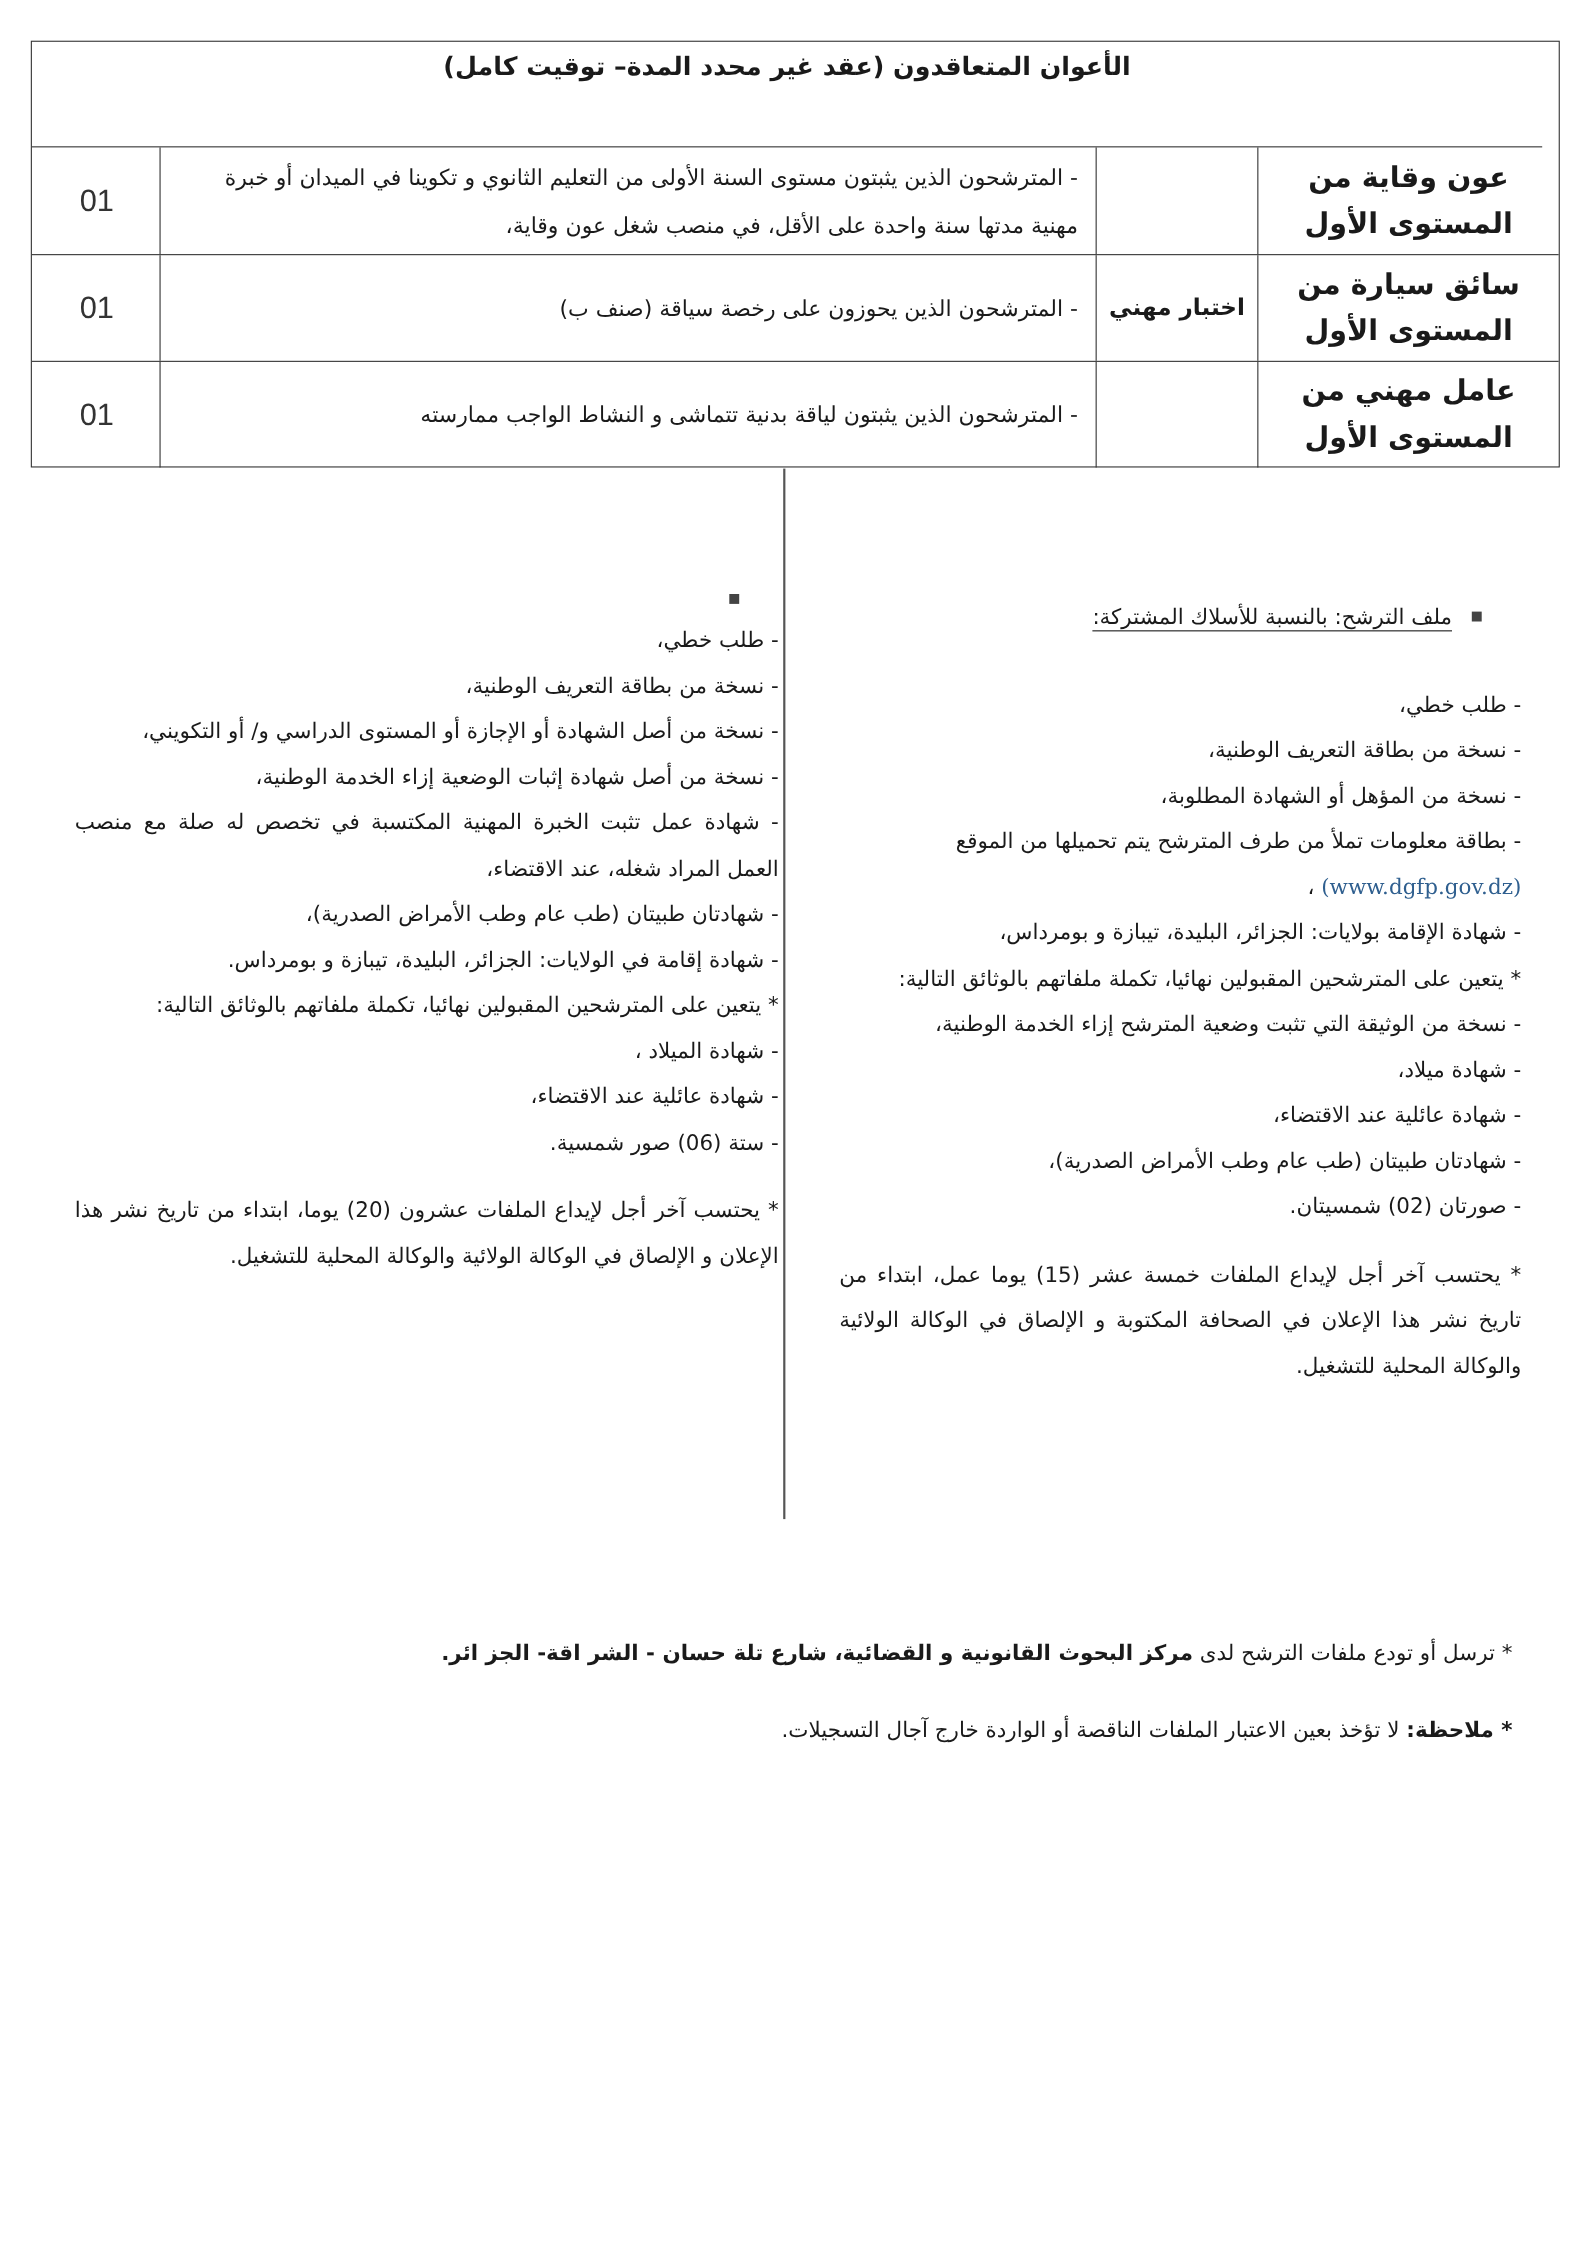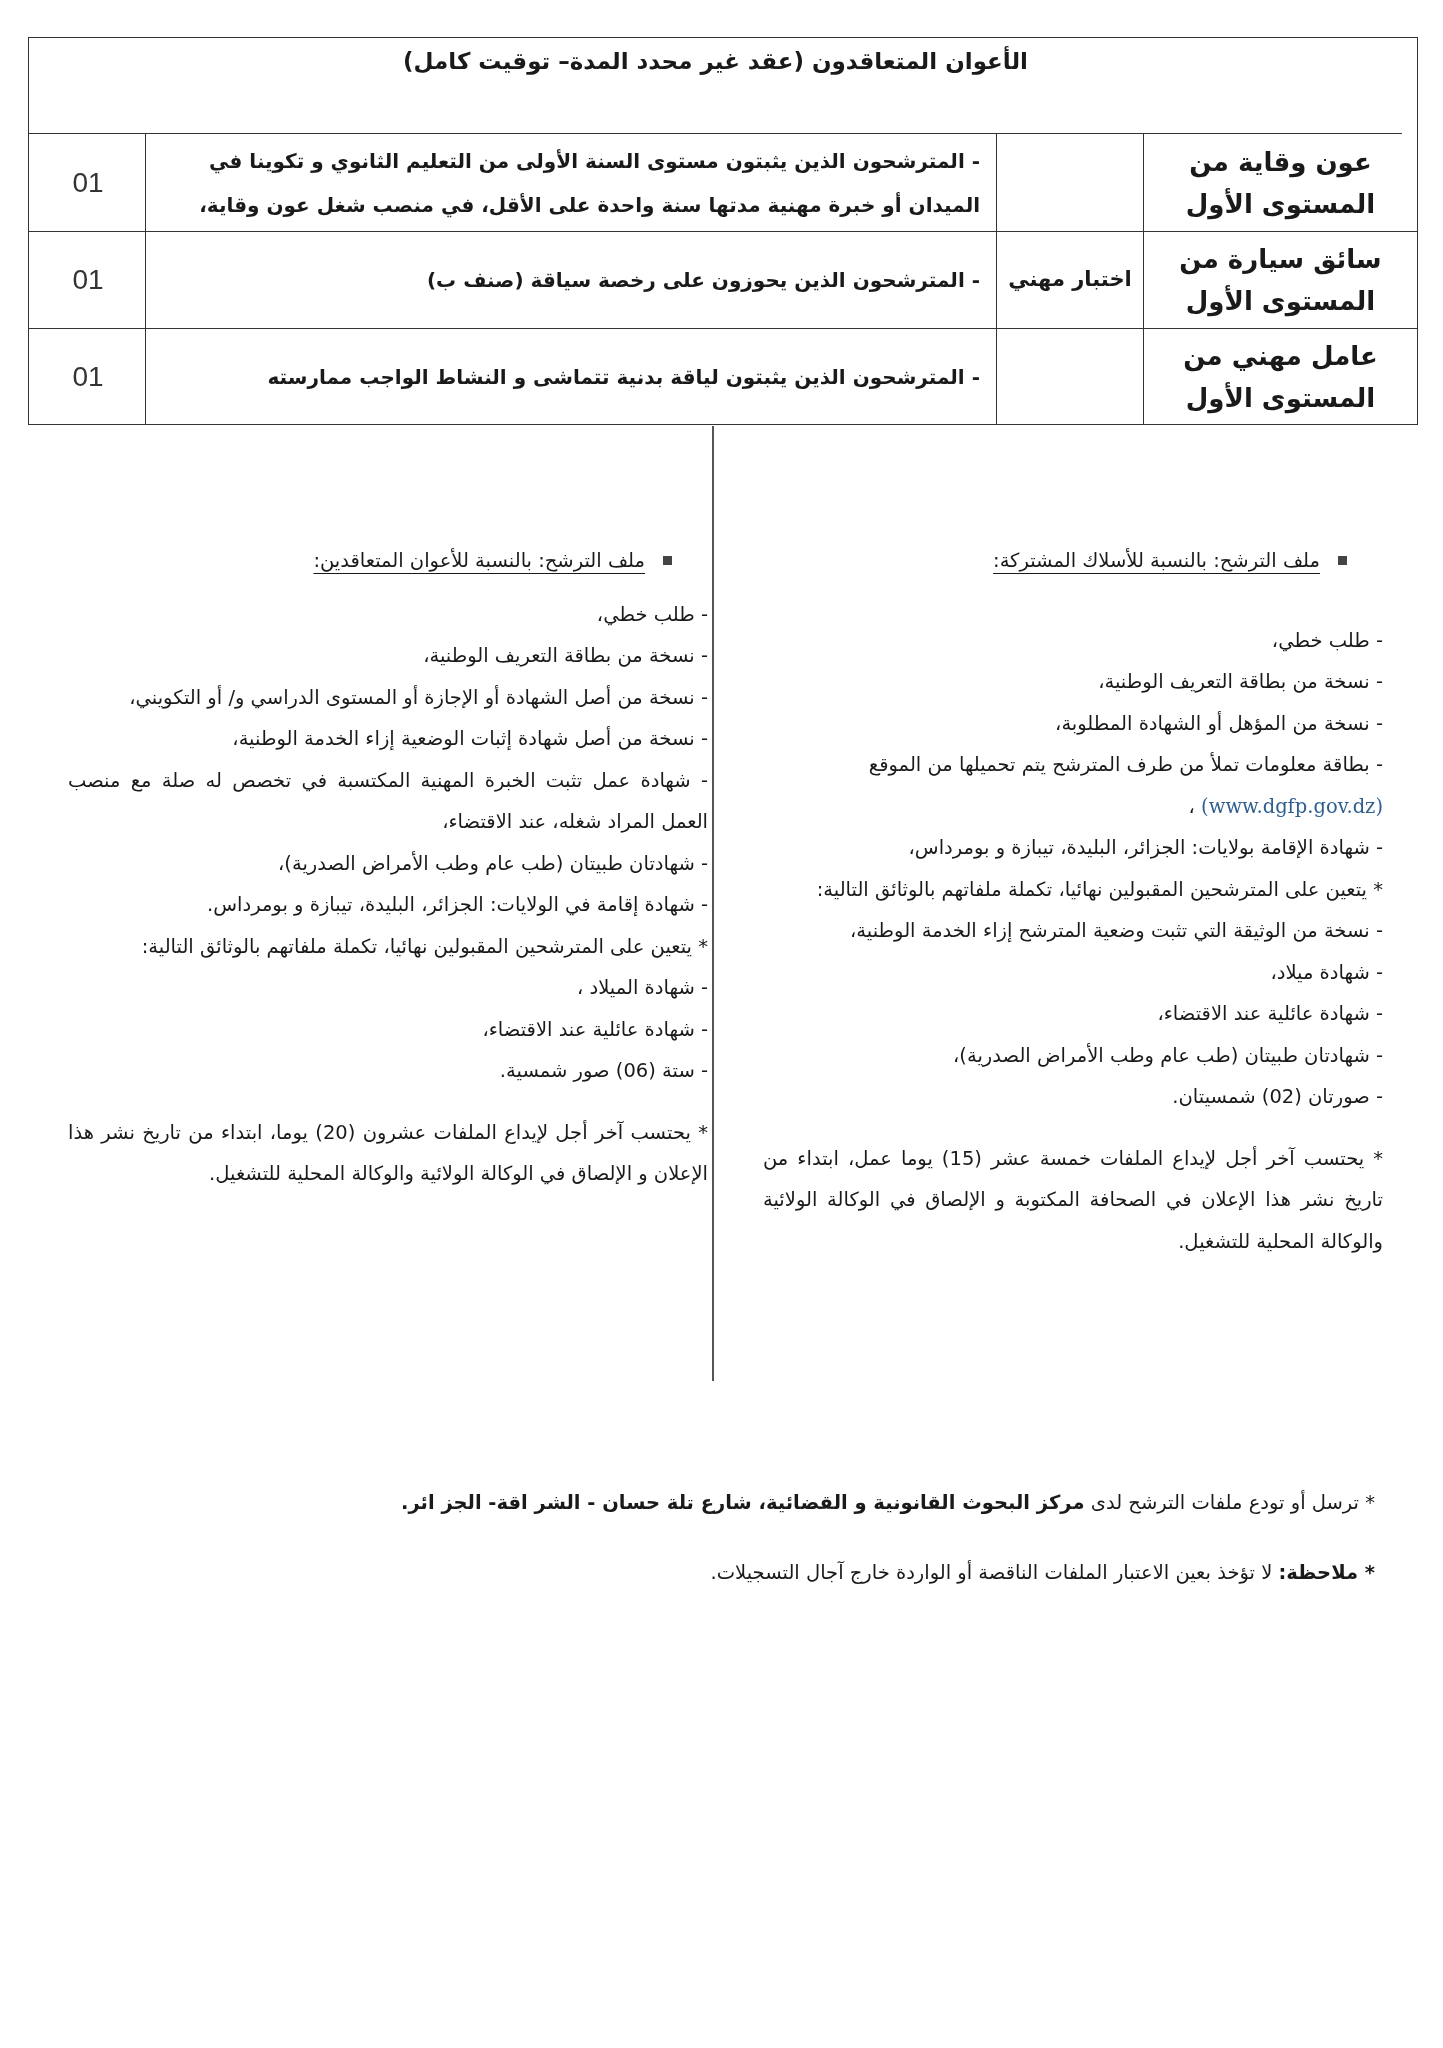--- a/index.html
+++ b/index.html
@@ -36,21 +36,21 @@
     position: absolute; top: 0; bottom: 0; box-sizing: border-box;
     display: flex; align-items: center;
   }
   .cell-job {
     right: 0; width: 274px; border-left: 1.5px solid #333;
     justify-content: center; text-align: center;
     font-size: 26px; font-weight: bold; line-height: 42px; padding: 0 14px;
   }
   .cell-cond {
     right: 420px; width: 852px; border-left: 1.5px solid #333; border-right: 1.5px solid #333;
-    font-size: 20px; font-weight: bold; line-height: 44px;
+    font-size: 20px; font-weight: normal; line-height: 44px;
     padding: 0 16px 0 10px; text-align: right; justify-content: flex-start;
   }
   .cell-count {
     left: 0; width: 118px; justify-content: center;
     font-family: "Liberation Sans", sans-serif; font-size: 28px; color: #333;
   }
   .cell-exam {
     position: absolute; top: 96px; bottom: 0; right: 274px; width: 146px;
     display: flex; align-items: center; justify-content: center;
     font-size: 21px; font-weight: bold;
@@ -140,21 +140,20 @@
     <span class="item">- شهادة عائلية عند الاقتضاء،</span>
     <span class="item">- شهادتان طبيتان (طب عام وطب الأمراض الصدرية)،</span>
     <span class="item">- صورتان (02) شمسيتان.</span>
     <div class="gap"></div>
     <span class="item justify">* يحتسب آخر أجل لإيداع الملفات خمسة عشر (15) يوما عمل، ابتداء من تاريخ نشر هذا الإعلان في الصحافة المكتوبة و الإلصاق في الوكالة الولائية والوكالة المحلية للتشغيل.</span>
   </div>
 
   <div class="col col-left">
     <div class="col-heading">
       <span class="bullet"></span>
-      <span class="heading-text">ملف الترشح: بالنسبة للأعوان المتعاقدين:</span>
     </div>
     <span class="item">- طلب خطي،</span>
     <span class="item">- نسخة من بطاقة التعريف الوطنية،</span>
     <span class="item justify">- نسخة من أصل الشهادة أو الإجازة أو المستوى الدراسي و/ أو التكويني،</span>
     <span class="item">- نسخة من أصل شهادة إثبات الوضعية إزاء الخدمة الوطنية،</span>
     <span class="item justify">- شهادة عمل تثبت الخبرة المهنية المكتسبة في تخصص له صلة مع منصب العمل المراد شغله، عند الاقتضاء،</span>
     <span class="item">- شهادتان طبيتان (طب عام وطب الأمراض الصدرية)،</span>
     <span class="item">- شهادة إقامة في الولايات: الجزائر، البليدة، تيبازة و بومرداس.</span>
     <span class="item">* يتعين على المترشحين المقبولين نهائيا، تكملة ملفاتهم بالوثائق التالية:</span>
     <span class="item">- شهادة الميلاد ،</span>

